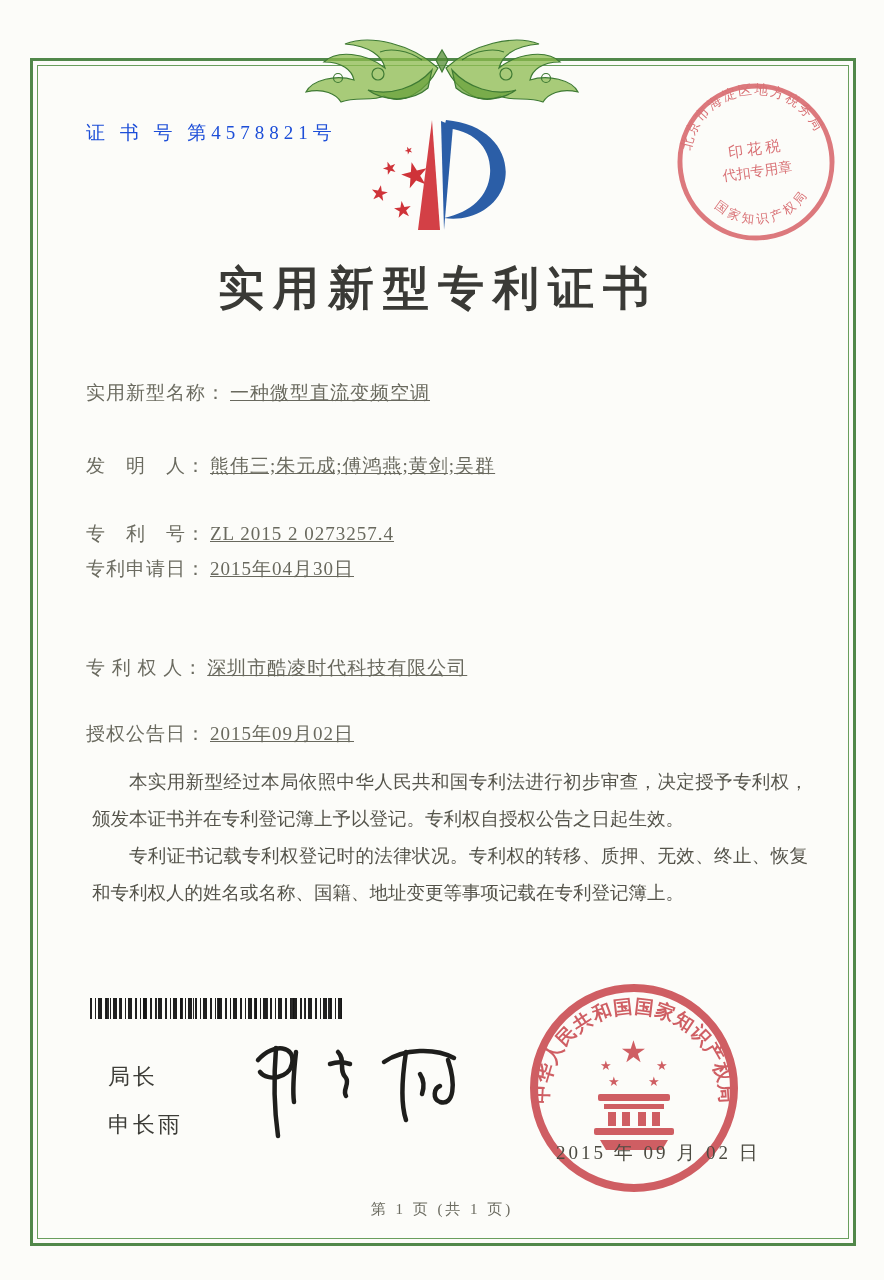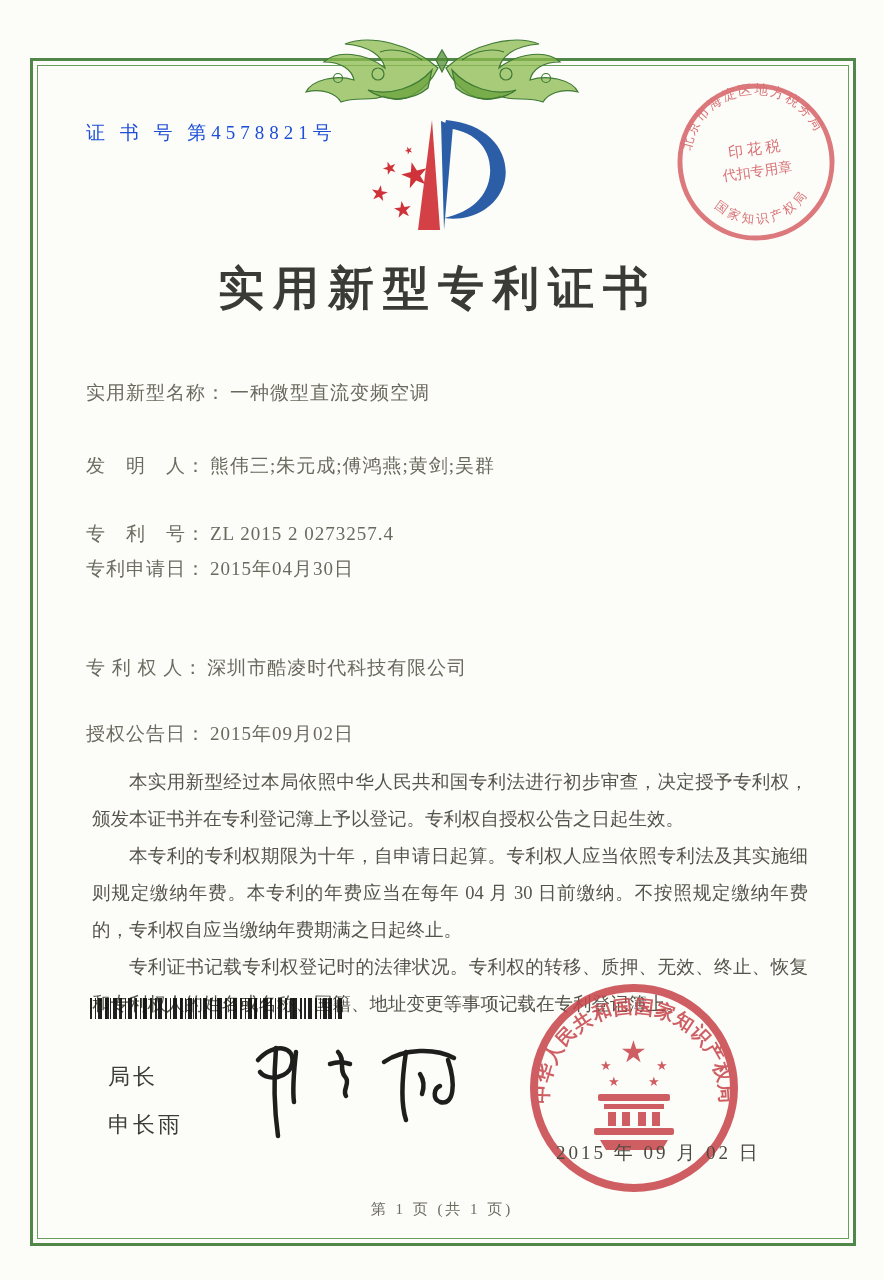--- a/index.html
+++ b/index.html
@@ -26,21 +26,21 @@
   .seal-small{position:absolute; left:668px; top:74px;}
   .title{
     position:absolute; left:0; right:8px; top:258px; text-align:center;
     font-size:46px; font-weight:700; letter-spacing:9px; color:#3a3a36;
   }
   .field{
     position:absolute; left:86px; font-size:19px; color:#6b6b60; letter-spacing:1px;
     white-space:nowrap;
   }
   .field .lbl{display:inline-block;}
-  .field .val{margin-left:4px; color:#69695e;}
+  .field .val{margin-left:4px; color:#69695e;text-decoration:underline;}
   .f0{top:380px}.f1{top:453px}.f2{top:521px}.f3{top:556px}.f4{top:655px}.f5{top:721px}
   .body-text{
     position:absolute; left:92px; width:716px; top:764px;
     font-size:18.5px; line-height:37px; text-align:justify; color:#55544b;
   }
   .body-text p{margin:0; text-indent:2em;}
   .barcode{
     position:absolute; left:90px; top:998px; width:252px; height:21px;
     background:
       repeating-linear-gradient(90deg, rgba(20,20,20,.95) 0 2px, transparent 2px 5px, rgba(20,20,20,.95) 5px 6px, transparent 6px 8px, rgba(20,20,20,.95) 8px 12px, transparent 12px 15px),
@@ -131,21 +131,20 @@
   </div>
   <div class="field f4">
     <span class="lbl">专 利 权 人：</span><span class="val">深圳市酷凌时代科技有限公司</span>
   </div>
   <div class="field f5">
     <span class="lbl">授权公告日：</span><span class="val">2015年09月02日</span>
   </div>
 
   <div class="body-text">
     <p>本实用新型经过本局依照中华人民共和国专利法进行初步审查，决定授予专利权，颁发本证书并在专利登记簿上予以登记。专利权自授权公告之日起生效。</p>
-    <p>本专利的专利权期限为十年，自申请日起算。专利权人应当依照专利法及其实施细则规定缴纳年费。本专利的年费应当在每年 04 月 30 日前缴纳。不按照规定缴纳年费的，专利权自应当缴纳年费期满之日起终止。</p>
     <p>专利证书记载专利权登记时的法律状况。专利权的转移、质押、无效、终止、恢复和专利权人的姓名或名称、国籍、地址变更等事项记载在专利登记簿上。</p>
   </div>
 
   <div class="barcode"></div>
 
   <div class="signoff">
     <div>局长</div>
     <div class="name">申长雨</div>
   </div>
 

